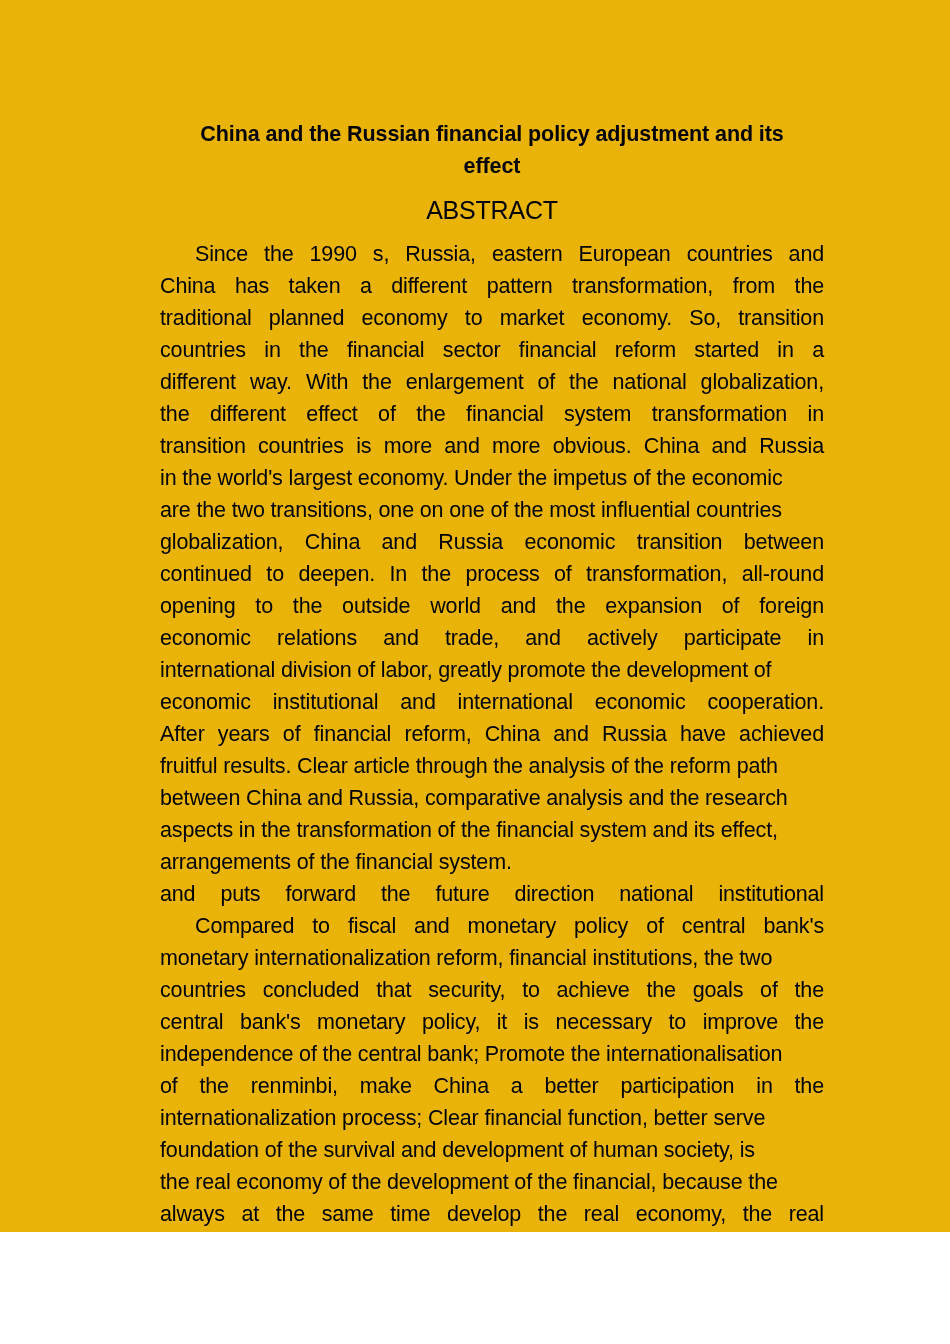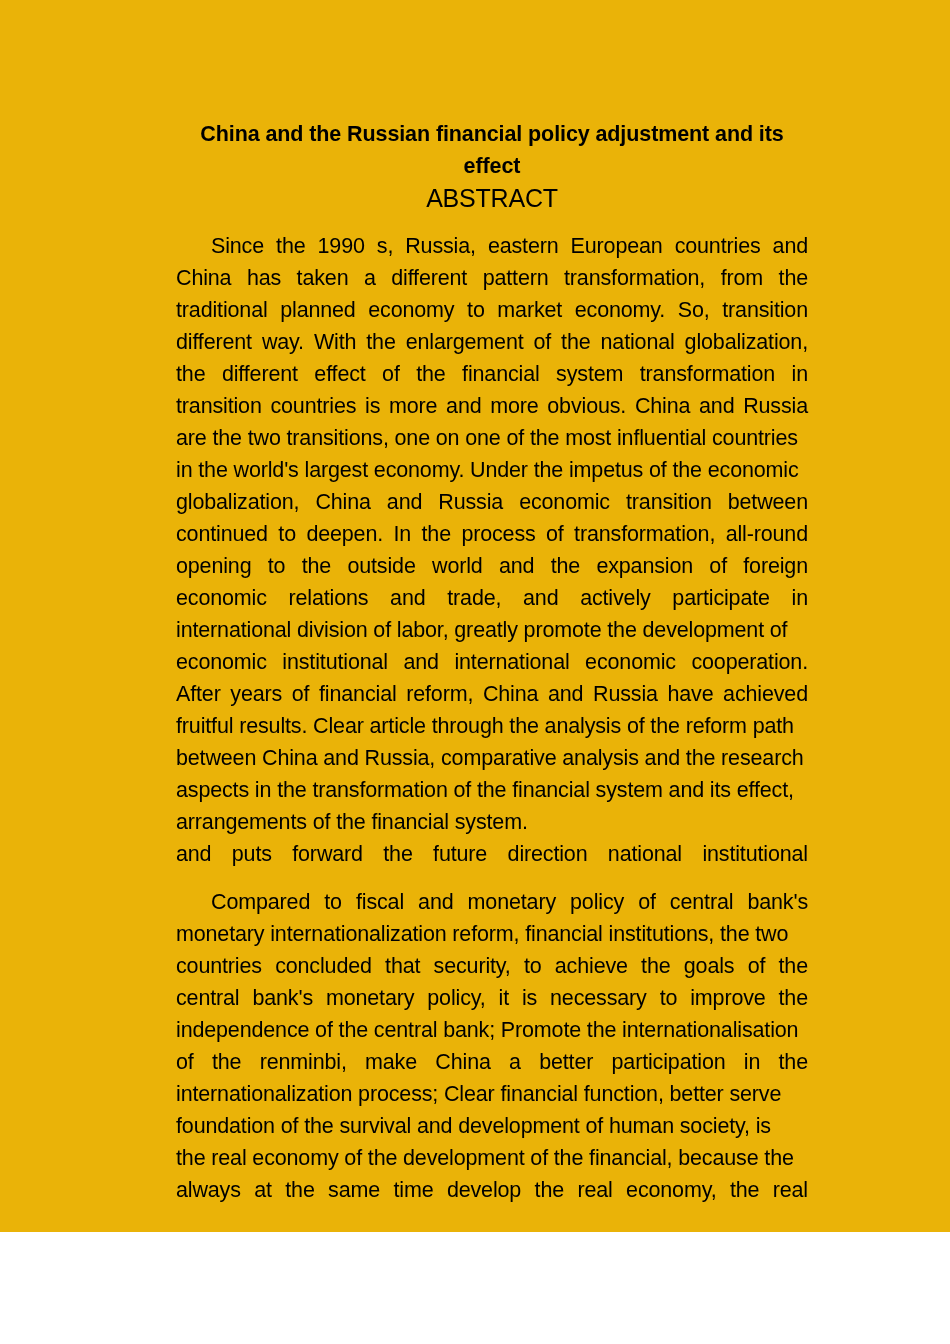--- a/index.html
+++ b/index.html
@@ -33,28 +33,28 @@
     text-align: center;
     line-height: 32px;
     margin: 0;
     letter-spacing: -0.1px;
   }
   .section-heading {
     font-size: 25px;
     font-weight: normal;
     text-align: center;
     line-height: 32px;
-    margin: 0;
+    margin: 12px;
     letter-spacing: -0.2px;
   }
   .body-para {
     font-size: 21.5px;
     font-weight: normal;
     line-height: 32px;
-    margin: 16px;
+    margin: 0;
     text-align: justify;
     text-justify: inter-word;
     letter-spacing: -0.15px;
   }
   
   .ln {
     display: block;
     text-align: justify;
     text-align-last: justify;
     white-space: nowrap;
@@ -82,25 +82,26 @@
       <br>
       <span class="title-line">effect</span>
     </h1>
 
     <h2 class="section-heading">ABSTRACT</h2>
 
     <p class="body-para">
       <span class="ln indent">Since the 1990 s, Russia, eastern European countries and</span>
       <span class="ln">China has taken a different pattern transformation, from the</span>
       <span class="ln">traditional planned economy to market economy. So, transition</span>
+      <span class="ln">countries in the financial sector financial reform started in a</span>
       <span class="ln">different way. With the enlargement of the national globalization,</span>
       <span class="ln">the different effect of the financial system transformation in</span>
       <span class="ln">transition countries is more and more obvious. China and Russia</span>
+      <span class="ln natural">in the world's largest economy. Under the impetus of the economic</span>
       <span class="ln natural">are the two transitions, one on one of the most influential countries</span>
-      <span class="ln natural">in the world's largest economy. Under the impetus of the economic</span>
       <span class="ln">globalization, China and Russia economic transition between</span>
       <span class="ln">continued to deepen. In the process of transformation, all-round</span>
       <span class="ln">opening to the outside world and the expansion of foreign</span>
       <span class="ln">economic relations and trade, and actively participate in</span>
       <span class="ln natural">international division of labor, greatly promote the development of</span>
       <span class="ln">economic institutional and international economic cooperation.</span>
       <span class="ln">After years of financial reform, China and Russia have achieved</span>
       <span class="ln natural">fruitful results. Clear article through the analysis of the reform path</span>
       <span class="ln natural">between China and Russia, comparative analysis and the research</span>
       <span class="ln natural">aspects in the transformation of the financial system and its effect,</span>

